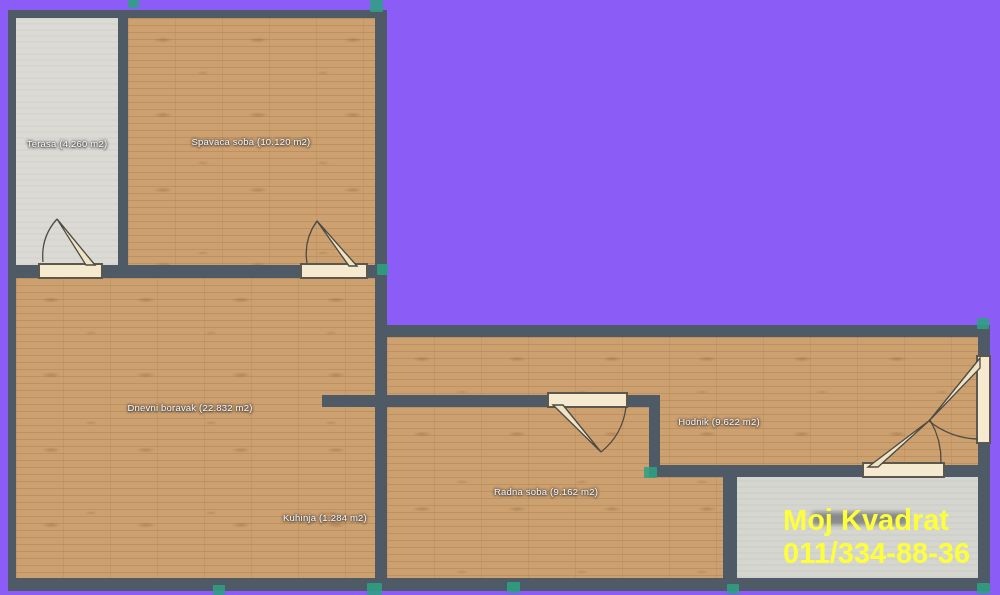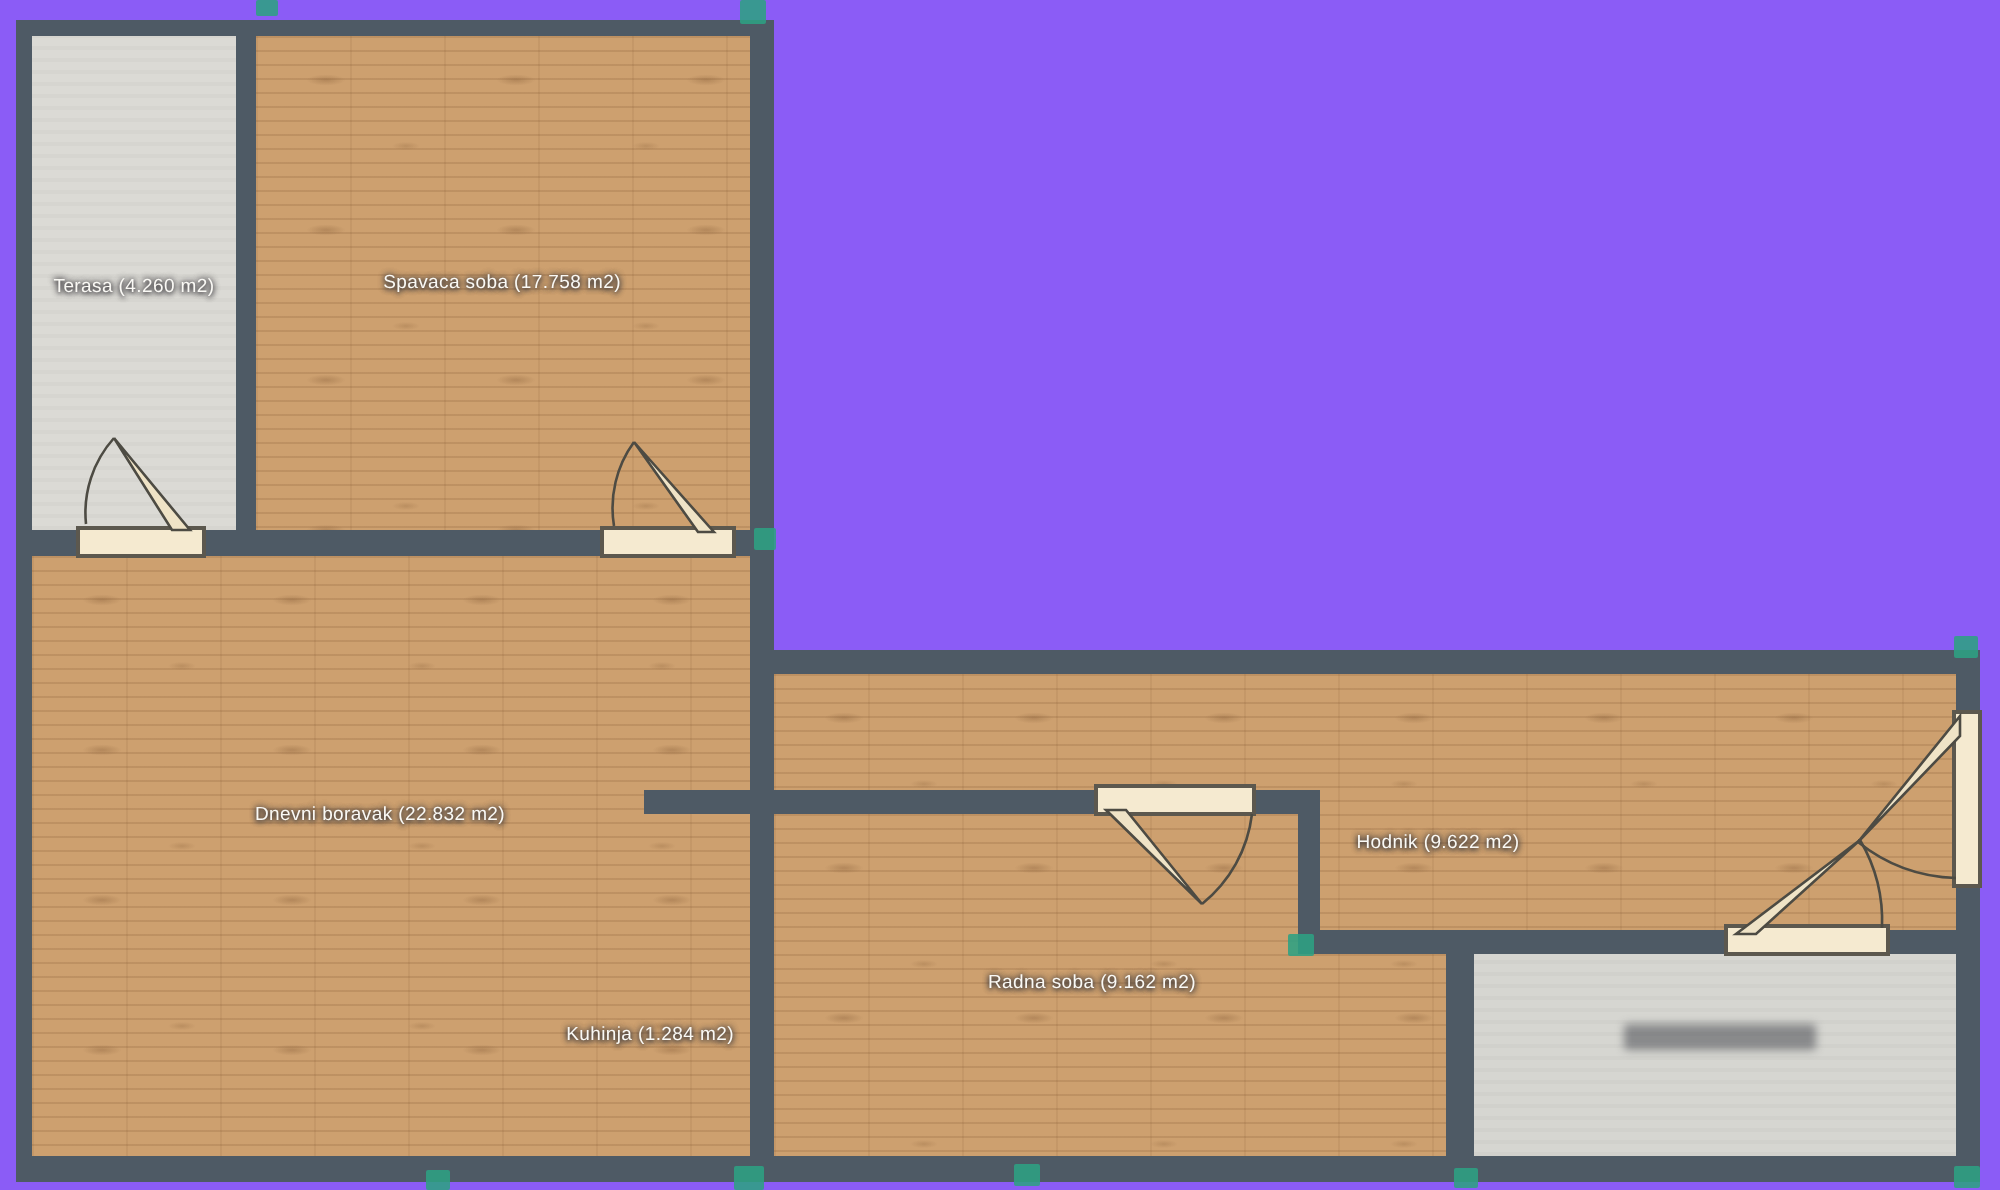--- a/index.html
+++ b/index.html
@@ -92,22 +92,26 @@
   <div class="abs handle" style="left:377px;top:264px;width:11px;height:11px;"></div>
   <div class="abs handle" style="left:977px;top:318px;width:12px;height:11px;"></div>
   <div class="abs handle" style="left:644px;top:467px;width:13px;height:11px;"></div>
   <div class="abs handle" style="left:213px;top:585px;width:12px;height:10px;"></div>
   <div class="abs handle" style="left:367px;top:583px;width:15px;height:12px;"></div>
   <div class="abs handle" style="left:507px;top:582px;width:13px;height:11px;"></div>
   <div class="abs handle" style="left:727px;top:584px;width:12px;height:10px;"></div>
   <div class="abs handle" style="left:977px;top:583px;width:13px;height:11px;"></div>
 
   <div class="rlabel" style="left:67px;top:144px;">Terasa (4.260 m2)</div>
-  <div class="rlabel" style="left:251px;top:142px;">Spavaca soba (17.758 m2)</div>
+  <div class="rlabel" style="left:251px;top:142px;">Spavaca soba (10.120 m2)</div>
   <div class="rlabel" style="left:190px;top:408px;">Dnevni boravak (22.832 m2)</div>
   <div class="rlabel" style="left:325px;top:484px;margin-top:34px;">Kuhinja (1.284 m2)</div>
   <div class="rlabel" style="left:719px;top:382px;margin-top:40px;">Hodnik (9.622 m2)</div>
   <div class="rlabel" style="left:546px;top:492px;text-align:right;">Radna soba (9.162 m2)</div>
 
   <div class="smudge"></div>
 
+  <div class="watermark">
+    <div>Moj Kvadrat</div>
+    <div>011/334-88-36</div>
+  </div>
 
 </div>
 
 </body></html>

